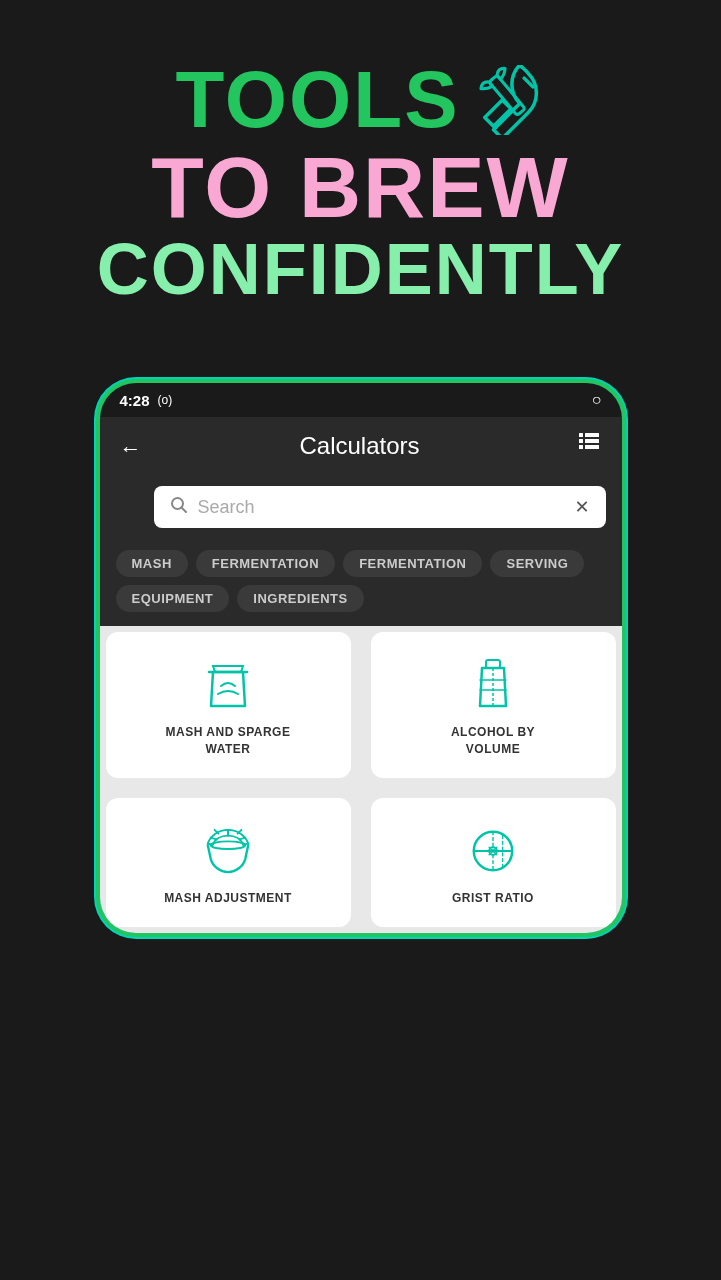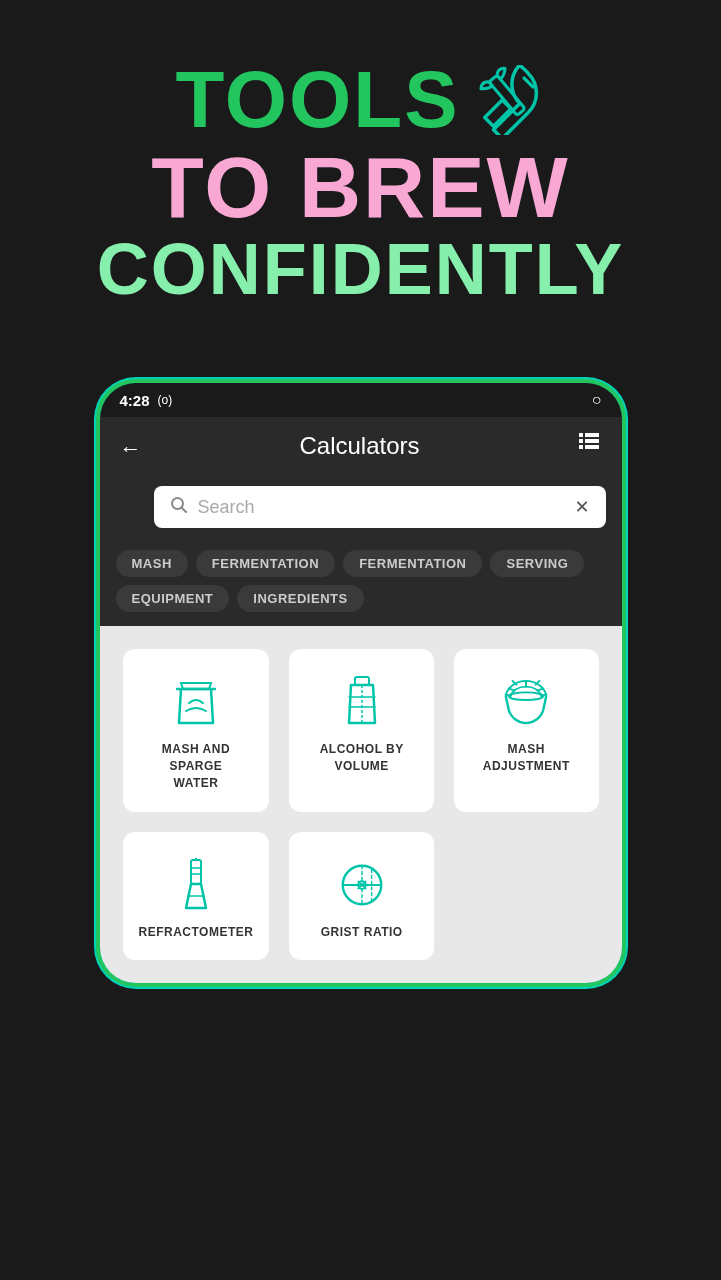--- a/index.html
+++ b/index.html
@@ -170,23 +170,23 @@
       border-radius: 20px;
       padding: 6px 16px;
       font-size: 13px;
       font-weight: 600;
       letter-spacing: 0.5px;
     }
 
     .calculator-grid {
       background: #e8e8e8;
       display: grid;
-      grid-template-columns: 1fr 1fr 1fr;
+      grid-template-columns: 1fr 1fr;
       gap: 20px;
-      padding: 23px;
+      padding: 6px;
     }
 
     .calc-card {
       background: white;
       border-radius: 12px;
       padding: 28px 16px 20px;
       display: flex;
       flex-direction: column;
       align-items: center;
       gap: 14px;
@@ -316,33 +316,20 @@
             <path d="M16 8 L12 4 M14 14 L8 12" stroke="#00c4a8" stroke-width="2" stroke-linecap="round"></path>
             <path d="M26 4 C36 4 44 10 47 18 L42 20 C40 14 34 10 26 10 Z" stroke="#00c4a8" stroke-width="2" fill="none"></path>
             <path d="M36 8 L40 4 M38 14 L44 12" stroke="#00c4a8" stroke-width="2" stroke-linecap="round"></path>
             <path d="M5 20 L8 34 C10 42 18 48 26 48 C34 48 42 42 44 34 L47 20" stroke="#00c4a8" stroke-width="2.5" fill="none" stroke-linecap="round"></path>
             <ellipse cx="26" cy="20" rx="18" ry="4" stroke="#00c4a8" stroke-width="2" fill="none"></ellipse>
           </svg>
         </div>
         <span class="calc-card-label">MASH ADJUSTMENT</span>
       </div>
 
-      <div class="calc-card">
-        <div class="calc-card-icon">
-          <svg width="36" height="54" viewBox="0 0 36 54" fill="none" xmlns="http://www.w3.org/2000/svg">
-            <rect x="13" y="2" width="10" height="24" rx="2" stroke="#00c4a8" stroke-width="2" fill="none"></rect>
-            <path d="M13 26 L8 50 L28 50 L23 26 Z" stroke="#00c4a8" stroke-width="2.5" fill="none" stroke-linejoin="round"></path>
-            <line x1="13" y1="10" x2="23" y2="10" stroke="#00c4a8" stroke-width="1.5" stroke-linecap="round"></line>
-            <line x1="13" y1="16" x2="23" y2="16" stroke="#00c4a8" stroke-width="1.5" stroke-linecap="round"></line>
-            <line x1="18" y1="2" x2="18" y2="0" stroke="#00c4a8" stroke-width="2" stroke-linecap="round"></line>
-            <path d="M10 38 L26 38" stroke="#00c4a8" stroke-width="1.5" stroke-linecap="round"></path>
-          </svg>
-        </div>
-        <span class="calc-card-label">REFRACTOMETER</span>
-      </div>
 
 
       <div class="calc-card">
         <div class="calc-card-icon">
           <svg width="52" height="52" viewBox="0 0 52 52" fill="none" xmlns="http://www.w3.org/2000/svg">
             <circle cx="26" cy="26" r="20" stroke="#00c4a8" stroke-width="2.5" fill="none"></circle>
             <line x1="6" y1="26" x2="46" y2="26" stroke="#00c4a8" stroke-width="2" stroke-linecap="round"></line>
             <path d="M26 6 L26 46" stroke="#00c4a8" stroke-width="1.5" stroke-linecap="round" stroke-dasharray="3 3"></path>
             <path d="M36 10 L36 42" stroke="#00c4a8" stroke-width="1.5" stroke-linecap="round" stroke-dasharray="3 3"></path>
             <circle cx="26" cy="26" r="4" stroke="#00c4a8" stroke-width="2" fill="none"></circle>

